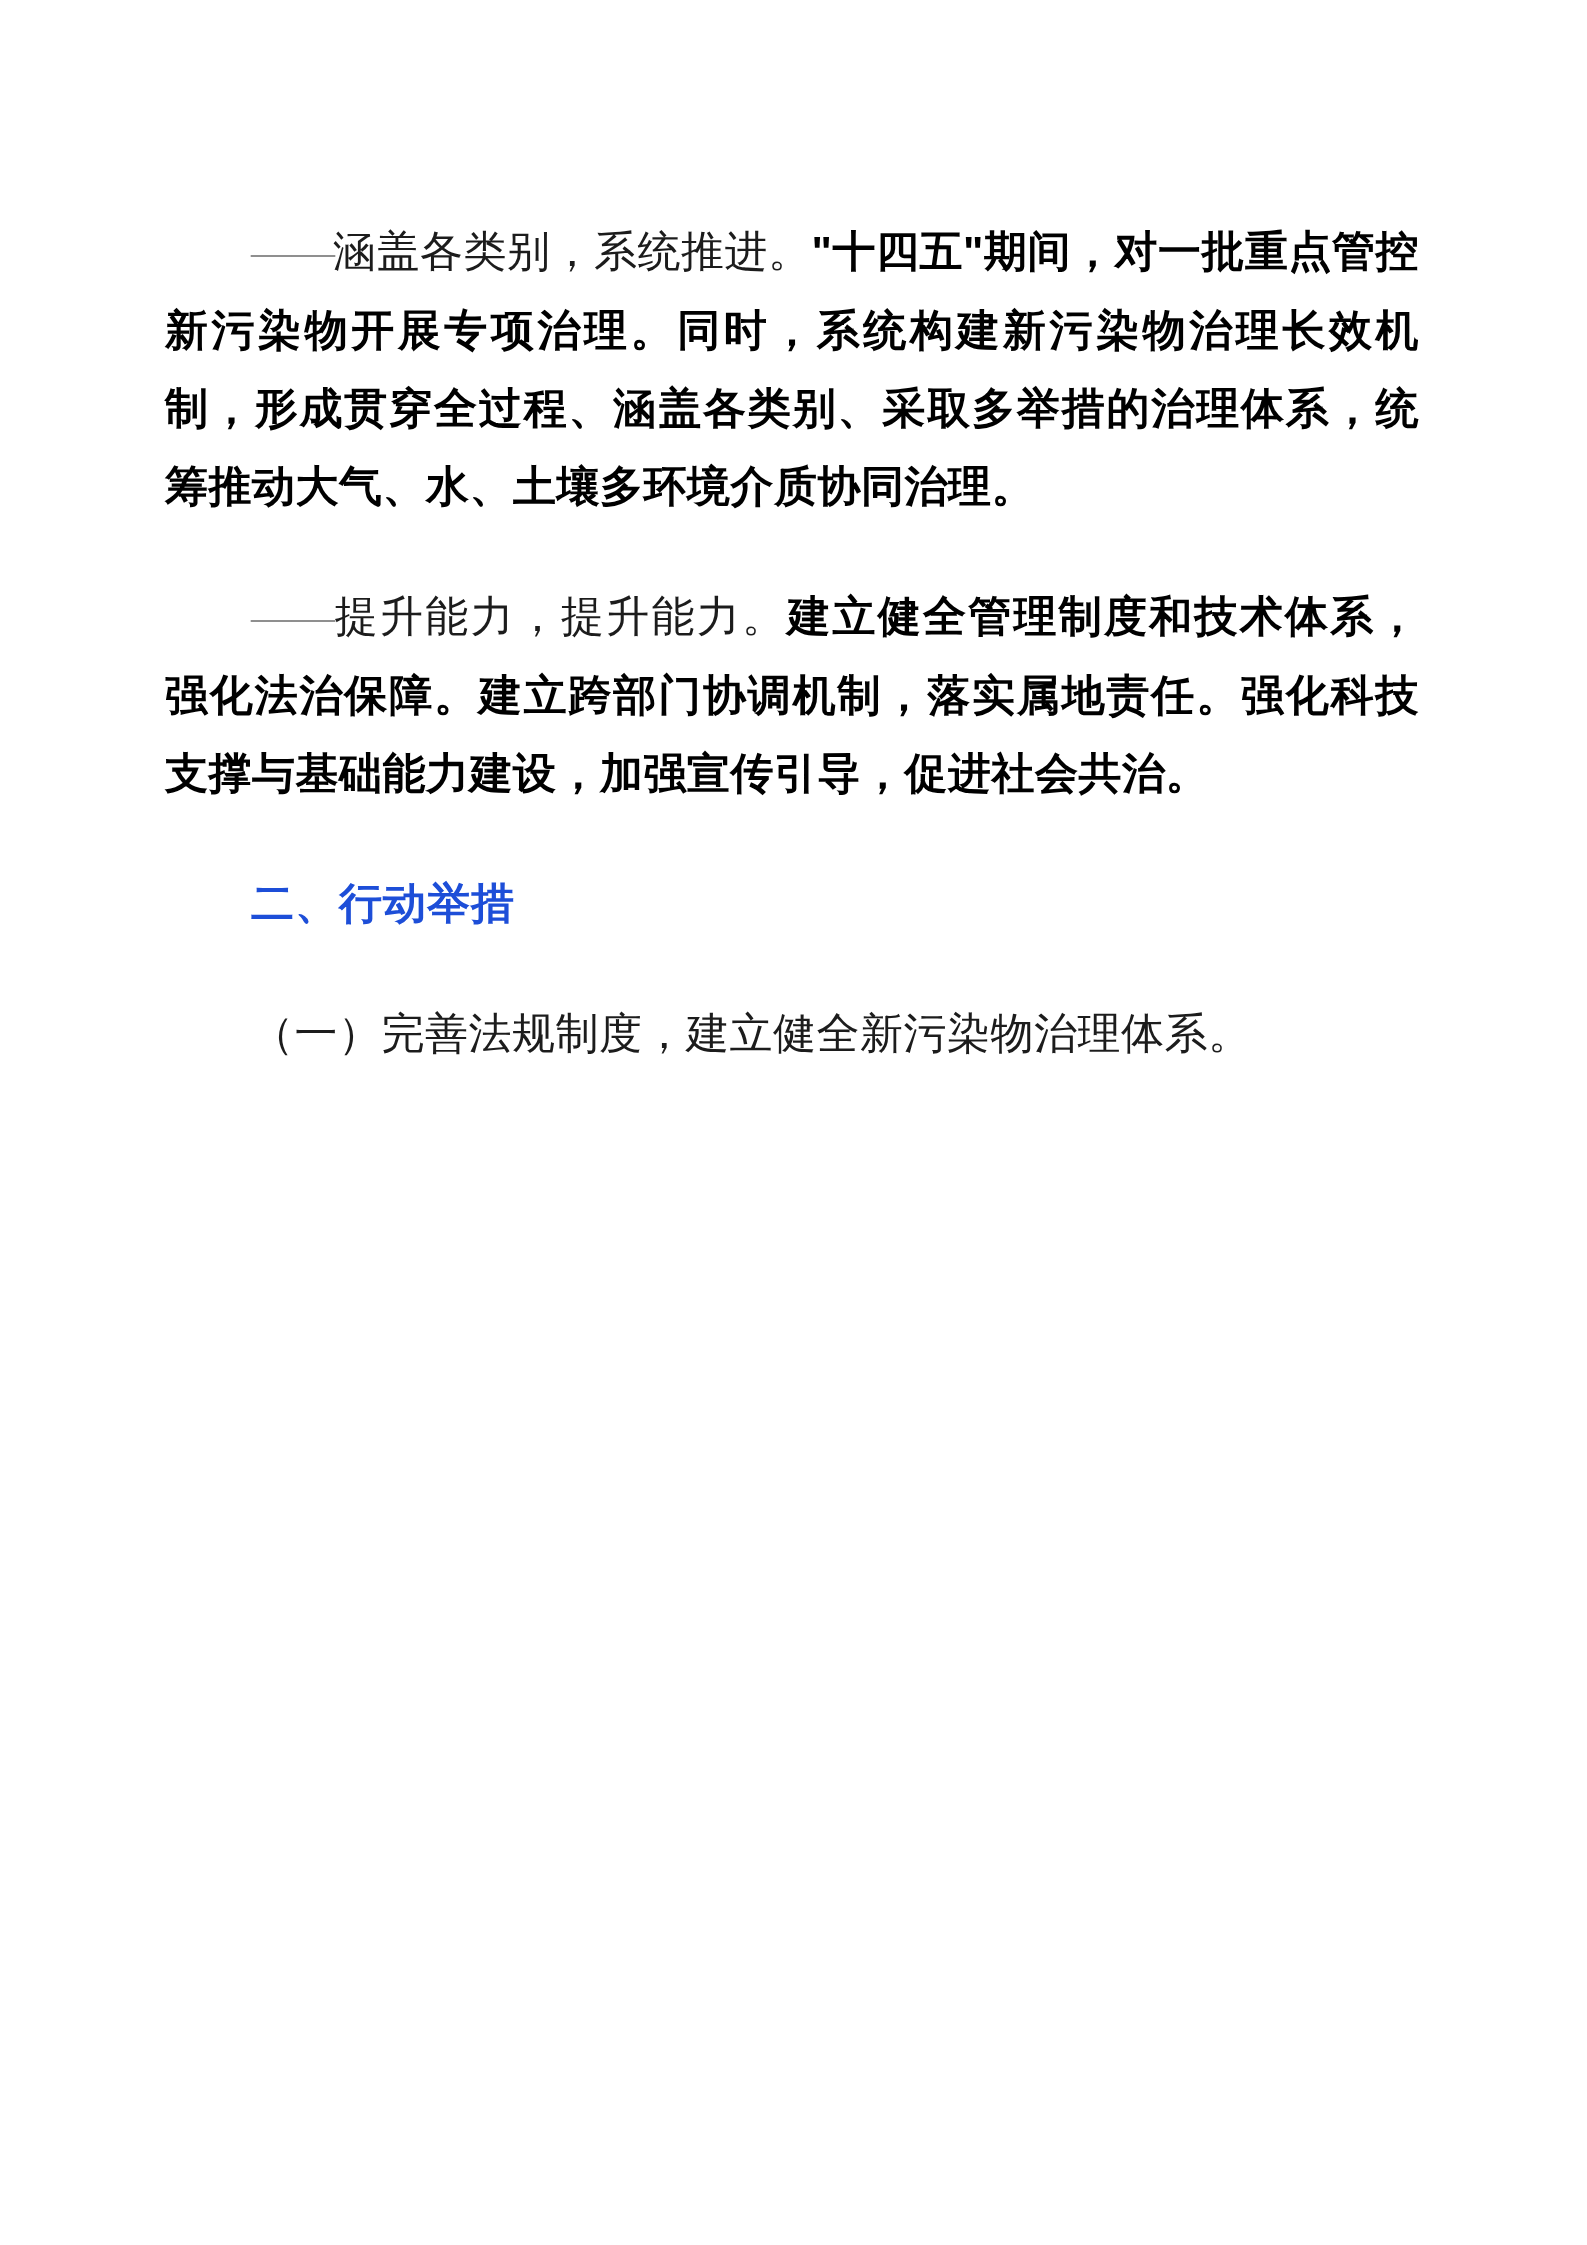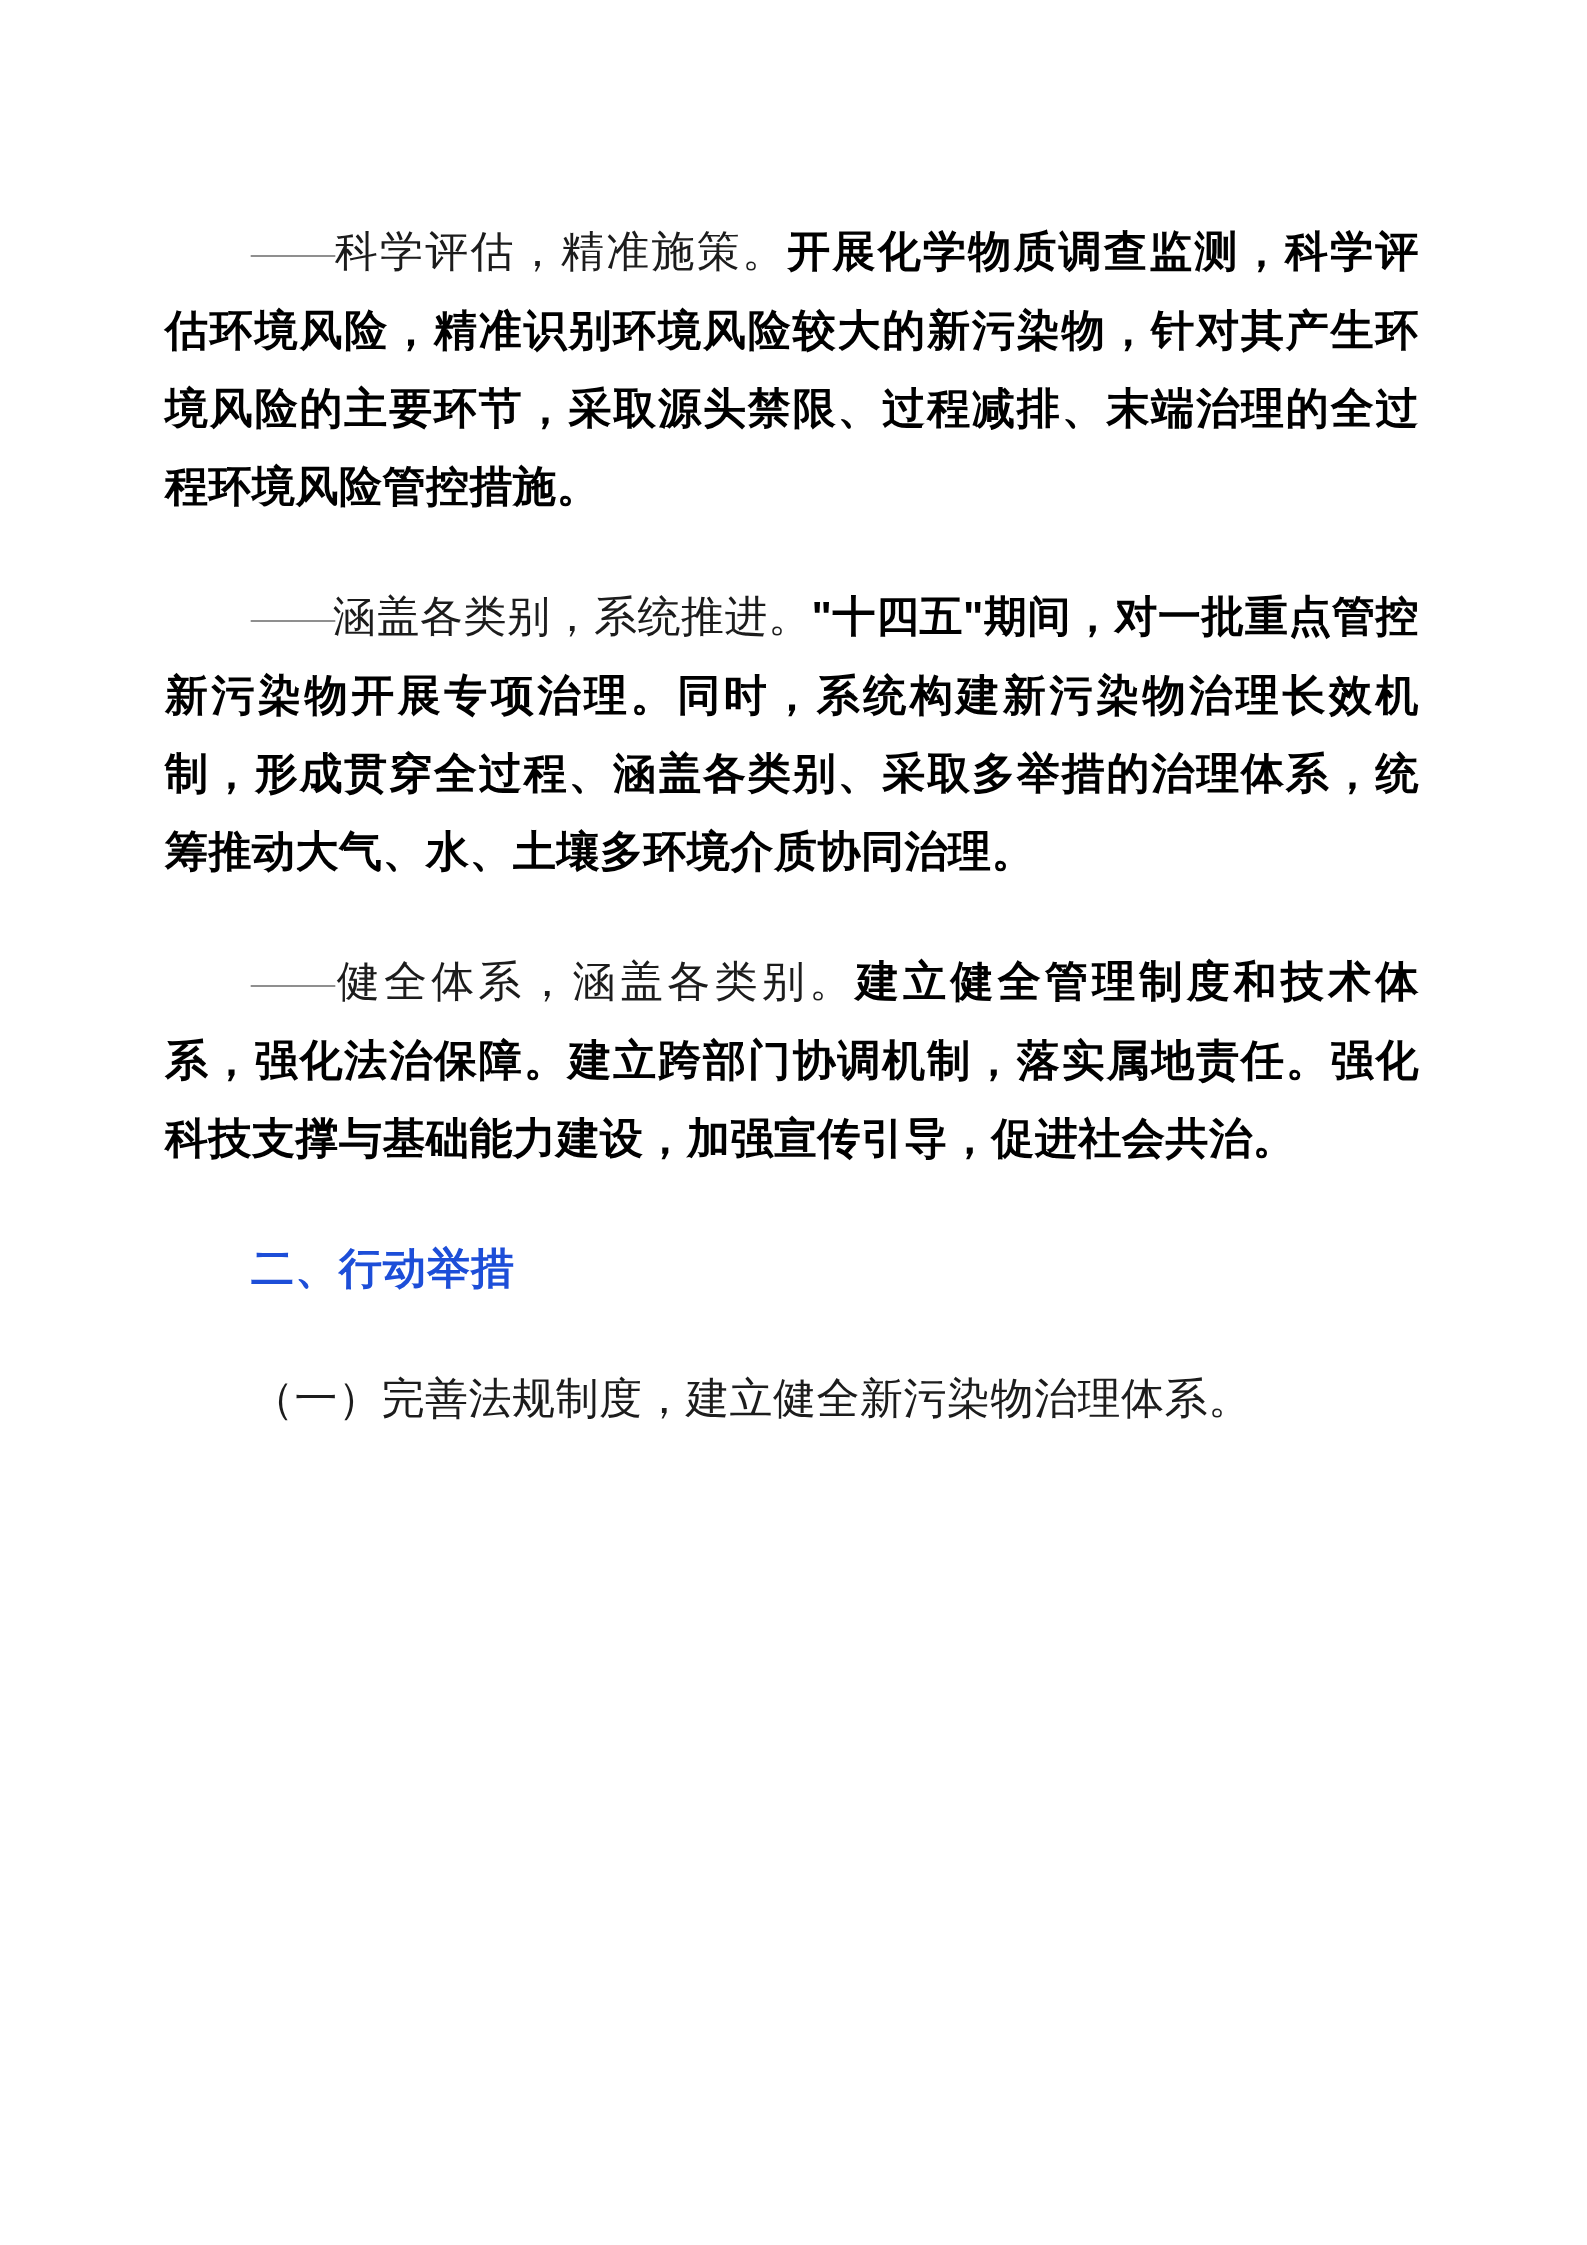--- a/index.html
+++ b/index.html
@@ -47,25 +47,24 @@
     color: #1d4ed8;
     font-family: "Liberation Sans", "DejaVu Sans", sans-serif;
     letter-spacing: 1px;
   }
 </style>
 </head>
 <body>
 
 <div class="page">
 
-  <p class="para"><span class="dash">——</span><span class="kai">科学评估，精准施策。</span><span class="hei">开展化学物质调查监测，科学评估环境风险，精准识别环境风险较大的新污染物，针对其产生环境风险的主要环节，采取源头禁限、过程减排、末端治理的全过程环境风险管控措施。</span></p>
 
   <p class="para"><span class="dash">——</span><span class="kai">涵盖各类别，系统推进。</span><span class="hei">"十四五"期间，对一批重点管控新污染物开展专项治理。同时，系统构建新污染物治理长效机制，形成贯穿全过程、涵盖各类别、采取多举措的治理体系，统筹推动大气、水、土壤多环境介质协同治理。</span></p>
 
-  <p class="para"><span class="dash">——</span><span class="kai">健全体系，涵盖各类别。</span><span class="hei">建立健全管理制度和技术体系，强化法治保障。建立跨部门协调机制，落实属地责任。强化科技支撑与基础能力建设，加强宣传引导，促进社会共治。</span></p>
+  <p class="para"><span class="dash">——</span><span class="kai">提升能力，提升能力。</span><span class="hei">建立健全管理制度和技术体系，强化法治保障。建立跨部门协调机制，落实属地责任。强化科技支撑与基础能力建设，加强宣传引导，促进社会共治。</span></p>
 
 
   <h2 class="heading">二、行动举措</h2>
 
   <p class="para"><span class="kai">（一）完善法规制度，建立健全新污染物治理体系。</span></p>
 
 
 </div>
 
 </body></html>

